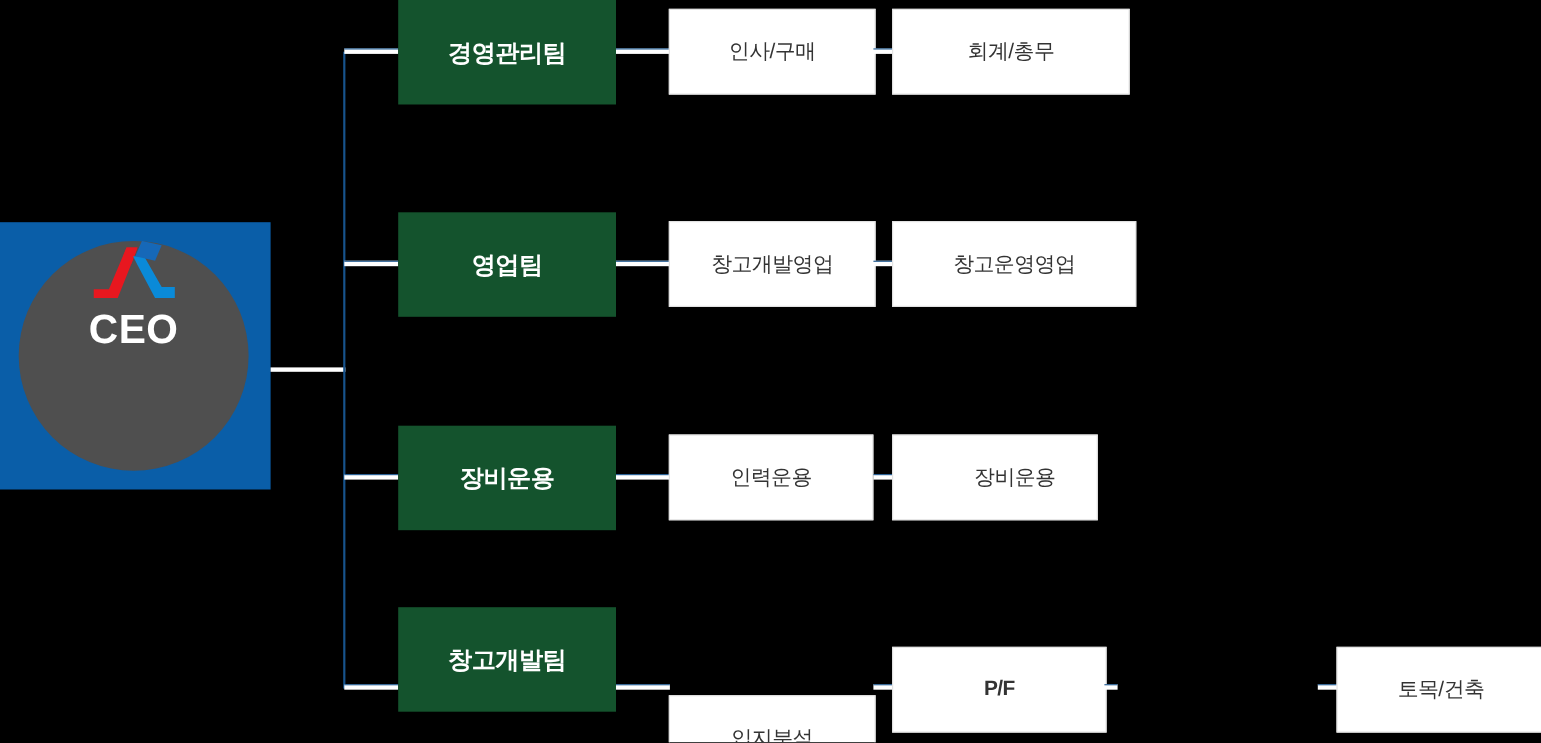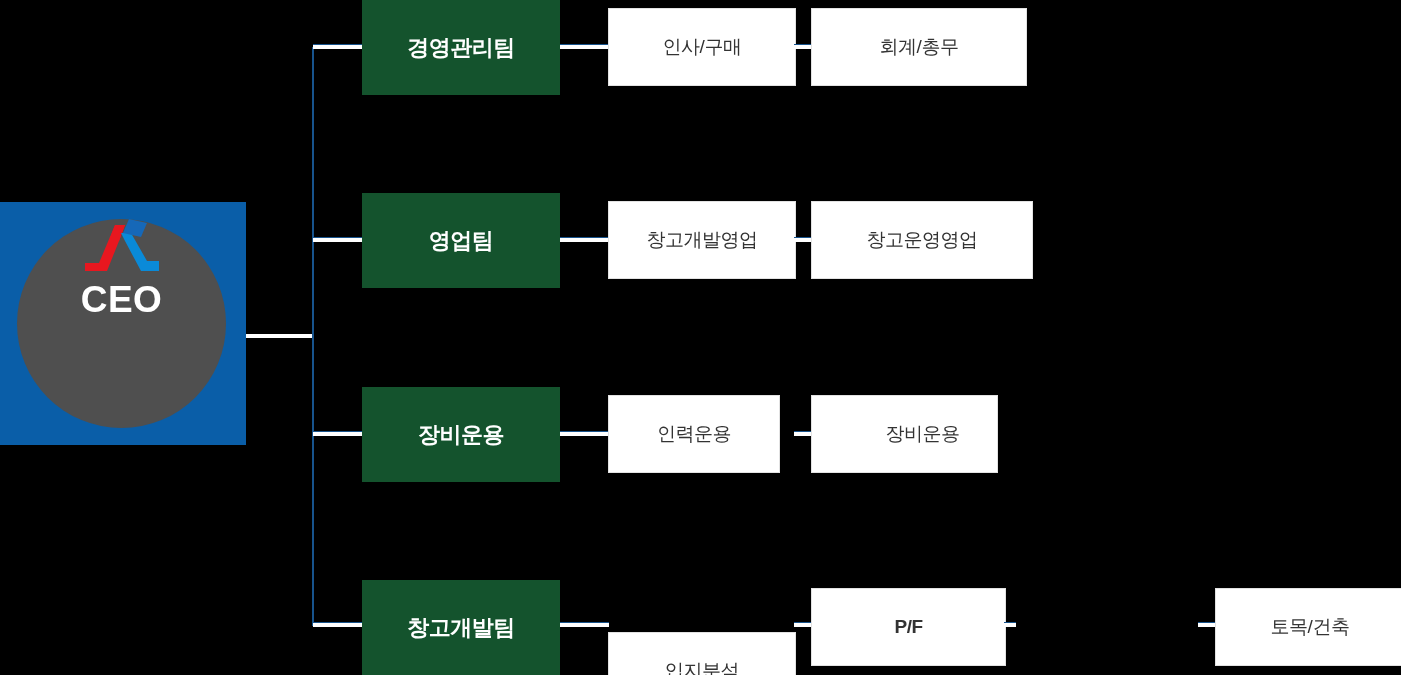--- a/index.html
+++ b/index.html
@@ -147,25 +147,25 @@
   <div class="dept-box" style="left:811px; top:8px; width:216px;">회계/총무</div>
 
   <div class="team-box" style="left:362px; top:193px;">영업팀</div>
   <div class="link" style="left:560px; top:237px; width:49px;"></div>
   <div class="dept-box" style="left:608px; top:201px; width:188px;">창고개발영업</div>
   <div class="link" style="left:794px; top:237px; width:19px;"></div>
   <div class="dept-box" style="left:811px; top:201px; width:222px;">창고운영영업</div>
 
   <div class="team-box" style="left:362px; top:387px;">장비운용</div>
   <div class="link" style="left:560px; top:431px; width:49px;"></div>
-  <div class="dept-box" style="left:608px; top:395px; width:172px;">인력운용</div>
+  <div class="dept-box" style="left:608px; top:395px; width:186px;">인력운용</div>
   <div class="link" style="left:794px; top:431px; width:19px;"></div>
   <div class="dept-box" style="left:811px; top:395px; width:187px;padding-left:36px;">장비운용</div>
 
-  <div class="team-box" style="left:362px; top:580px;">창고개발팀</div>
+  <div class="team-box" style="left:362px; top:552px;">창고개발팀</div>
   <div class="link" style="left:560px; top:622px; width:49px;"></div>
   <div class="dept-box" style="left:608px; top:588px; width:188px;margin-top:44px;">입지분석</div>
   <div class="link" style="left:794px; top:622px; width:19px;"></div>
   <div class="dept-box" style="left:811px; top:588px; width:195px;font-weight:bold;">P/F</div>
   <div class="link" style="left:1004px; top:622px; width:12px;"></div>
   <div class="link" style="left:1198px; top:622px; width:20px;"></div>
   <div class="dept-box" style="left:1215px; top:588px; width:190px;">토목/건축</div>
 
 </div>
 

